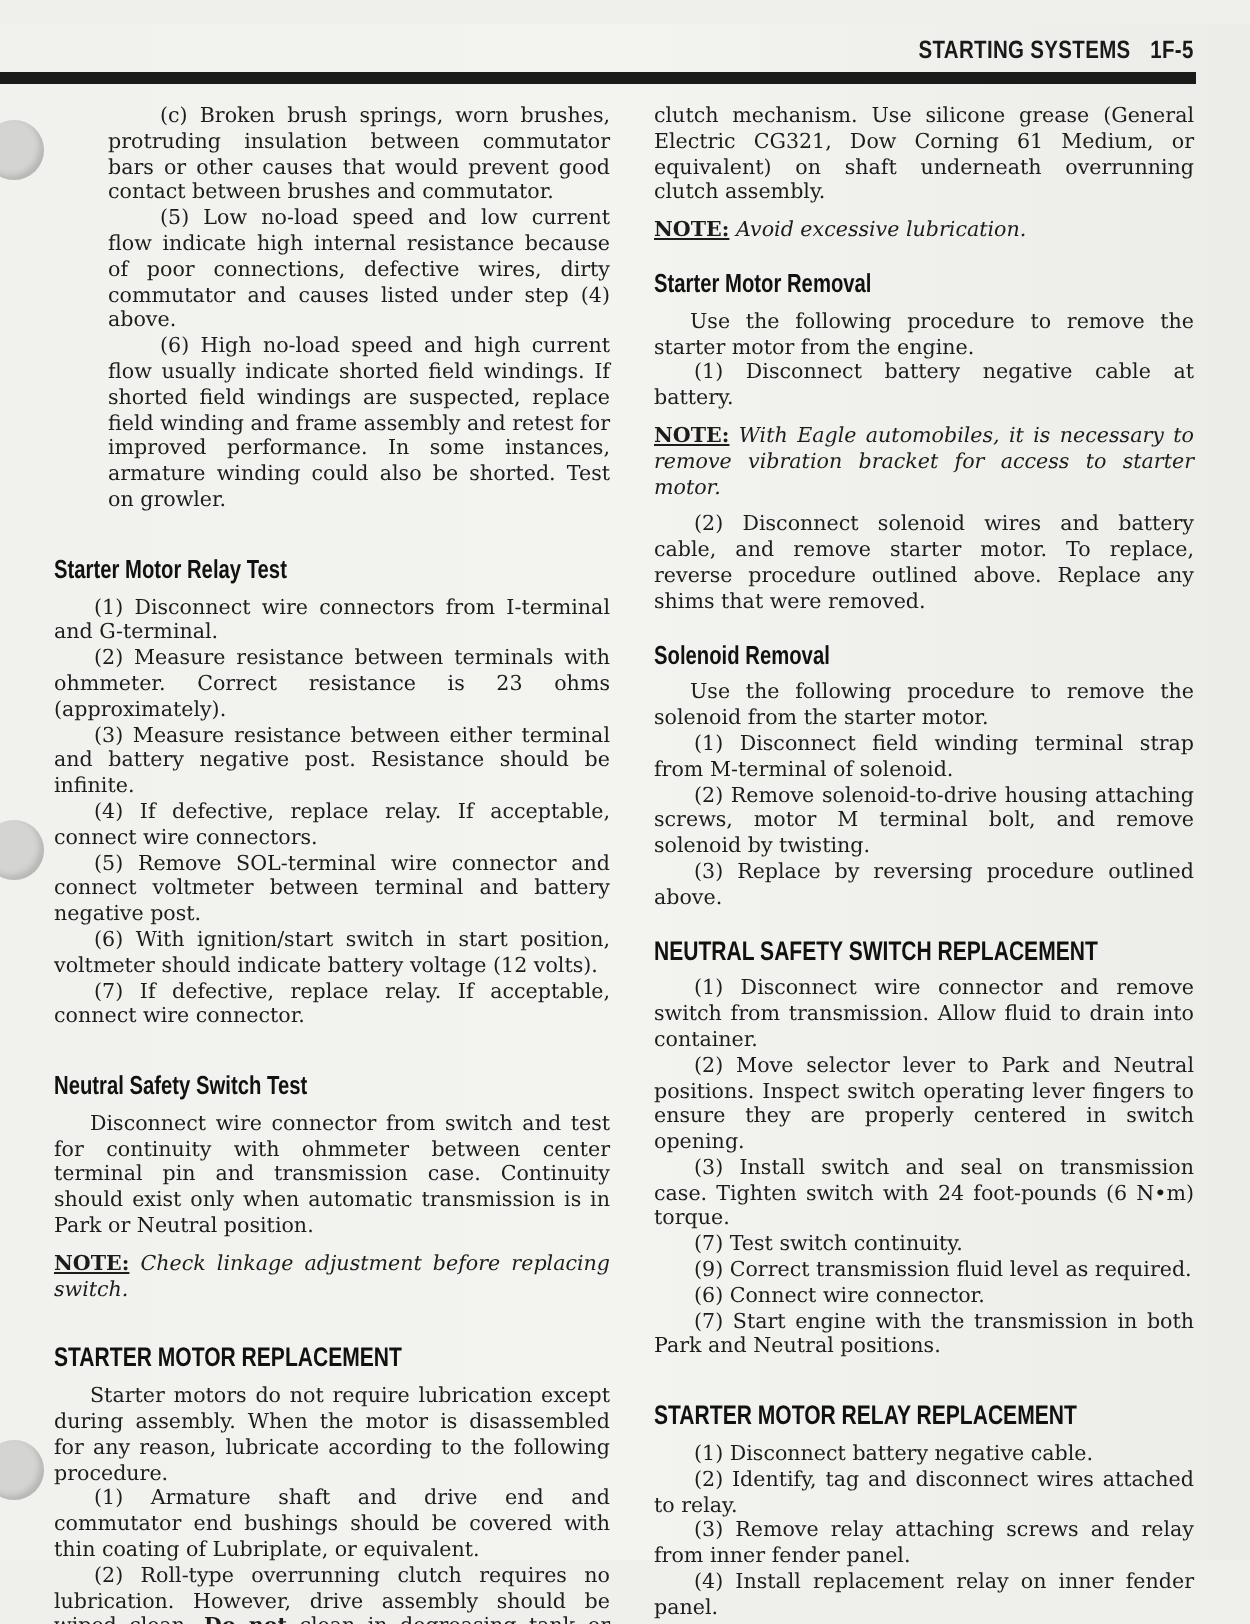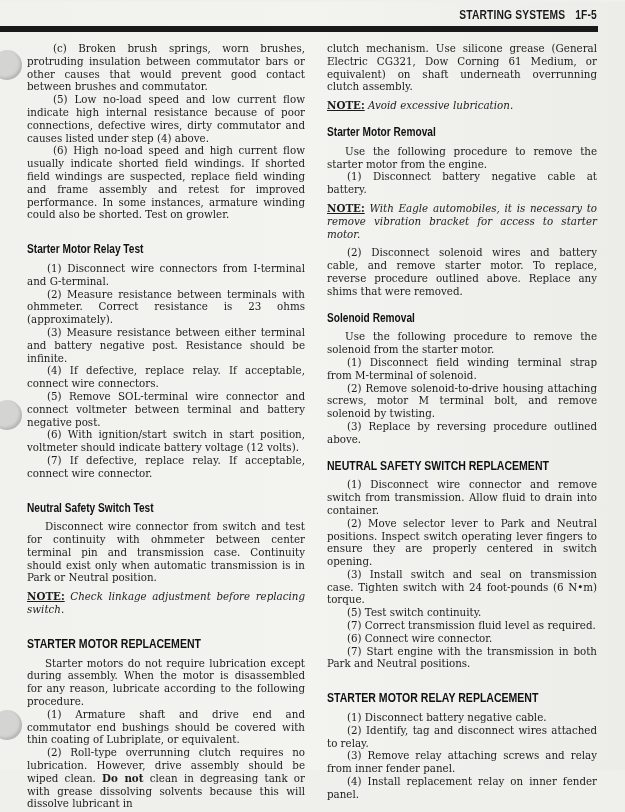--- a/index.html
+++ b/index.html
@@ -2,29 +2,29 @@
 <html><head>
 <meta charset="utf-8">
 <style>
   html, body { margin: 0; padding: 0; }
   body {
     width: 625px; height: 812px; overflow: hidden; position: relative;
     background: #efefec;
     font-family: "DejaVu Serif", "Liberation Serif", serif;
     color: #1c1c1c;
   }
-  .page { position: absolute; left: 0; top: 2px; width: 625px; height: 768px; background: linear-gradient(90deg,#f1f1ee 0%,#f3f3f0 50%,#ecece8 100%); }
+  .page { position: absolute; left: 0; top: 12px; width: 625px; height: 768px; background: linear-gradient(90deg,#f1f1ee 0%,#f3f3f0 50%,#ecece8 100%); }
   .header { position: absolute; right: 28px; top: 6px; font-family: "Liberation Sans", "DejaVu Sans", sans-serif; font-weight: bold; font-size: 12.5px; letter-spacing: 0.2px; transform: scaleX(0.82); transform-origin: right; color: #1a1a1a; }
   .header .pg { margin-left: 12px; }
   .rule { position: absolute; left: 0; top: 24px; width: 598px; height: 6px; background: #1a1a1a; }
   .col { position: absolute; top: 40px; width: 278px; font-size: 10.3px; line-height: 12.8px; text-align: justify; }
   .col.left { left: 27px; }
   .col.right { left: 327px; width: 270px; }
   p { margin: 0; }
-  .ind { text-indent: 26px; }
+  .ind { text-indent: 26px; margin-left: 27px; }
   .ind2 { text-indent: 18px; }
   .step { text-indent: 20px; }
   h3 { font-family: "Liberation Sans", "DejaVu Sans", sans-serif; font-weight: bold; margin: 0; transform: scaleX(0.78); transform-origin: left; white-space: nowrap; color: #111; }
   h3.sub { font-size: 13px; }
   h3.main { font-size: 13.5px; }
   .note-label { font-weight: bold; text-decoration: underline; }
   .note-text { font-style: italic; }
   .gap-s { height: 6px; }
   .gap-m { height: 14px; }
   .gap-l { height: 22px; }
@@ -90,22 +90,22 @@
     <p class="ind2">Use the following procedure to remove the solenoid from the starter motor.</p>
     <p class="step">(1) Disconnect field winding terminal strap from M-terminal of solenoid.</p>
     <p class="step">(2) Remove solenoid-to-drive housing attaching screws, motor M terminal bolt, and remove solenoid by twisting.</p>
     <p class="step">(3) Replace by reversing procedure outlined above.</p>
     <div class="gap-m"></div>
     <h3 class="main">NEUTRAL SAFETY SWITCH REPLACEMENT</h3>
     <div class="gap-s"></div>
     <p class="step">(1) Disconnect wire connector and remove switch from transmission. Allow fluid to drain into container.</p>
     <p class="step">(2) Move selector lever to Park and Neutral positions. Inspect switch operating lever fingers to ensure they are properly centered in switch opening.</p>
     <p class="step">(3) Install switch and seal on transmission case. Tighten switch with 24 foot-pounds (6 N•m) torque.</p>
-    <p class="step">(5) Test switch continuity.</p>
-    <p class="step">(7) Correct transmission fluid level as required.</p>
+    <p class="step">(7) Test switch continuity.</p>
+    <p class="step">(9) Correct transmission fluid level as required.</p>
     <p class="step">(6) Connect wire connector.</p>
     <p class="step">(7) Start engine with the transmission in both Park and Neutral positions.</p>
     <div class="gap-l"></div>
     <h3 class="main">STARTER MOTOR RELAY REPLACEMENT</h3>
     <div class="gap-s"></div>
     <p class="step">(1) Disconnect battery negative cable.</p>
     <p class="step">(2) Identify, tag and disconnect wires attached to relay.</p>
     <p class="step">(3) Remove relay attaching screws and relay from inner fender panel.</p>
     <p class="step">(4) Install replacement relay on inner fender panel.</p>
 

